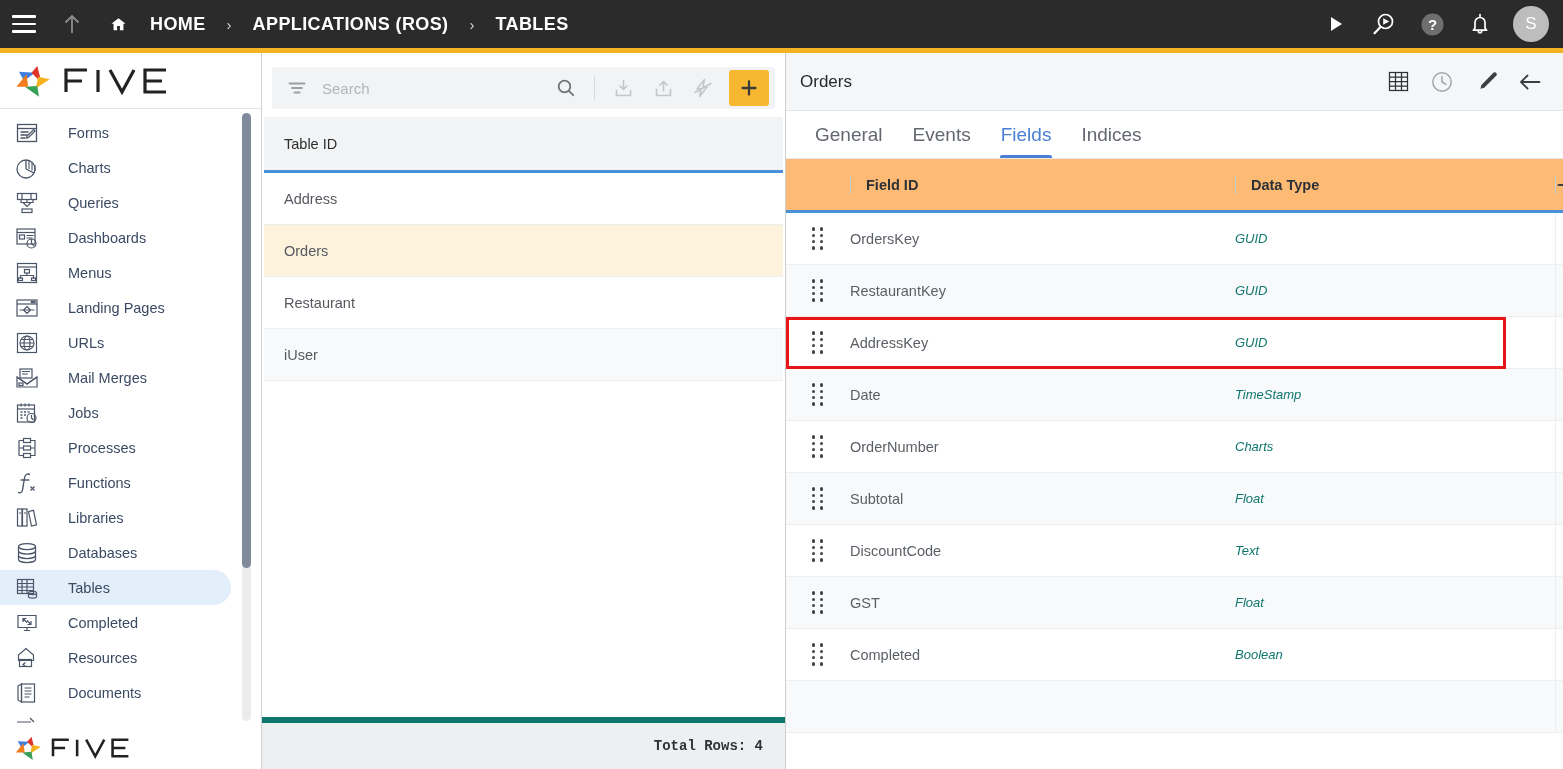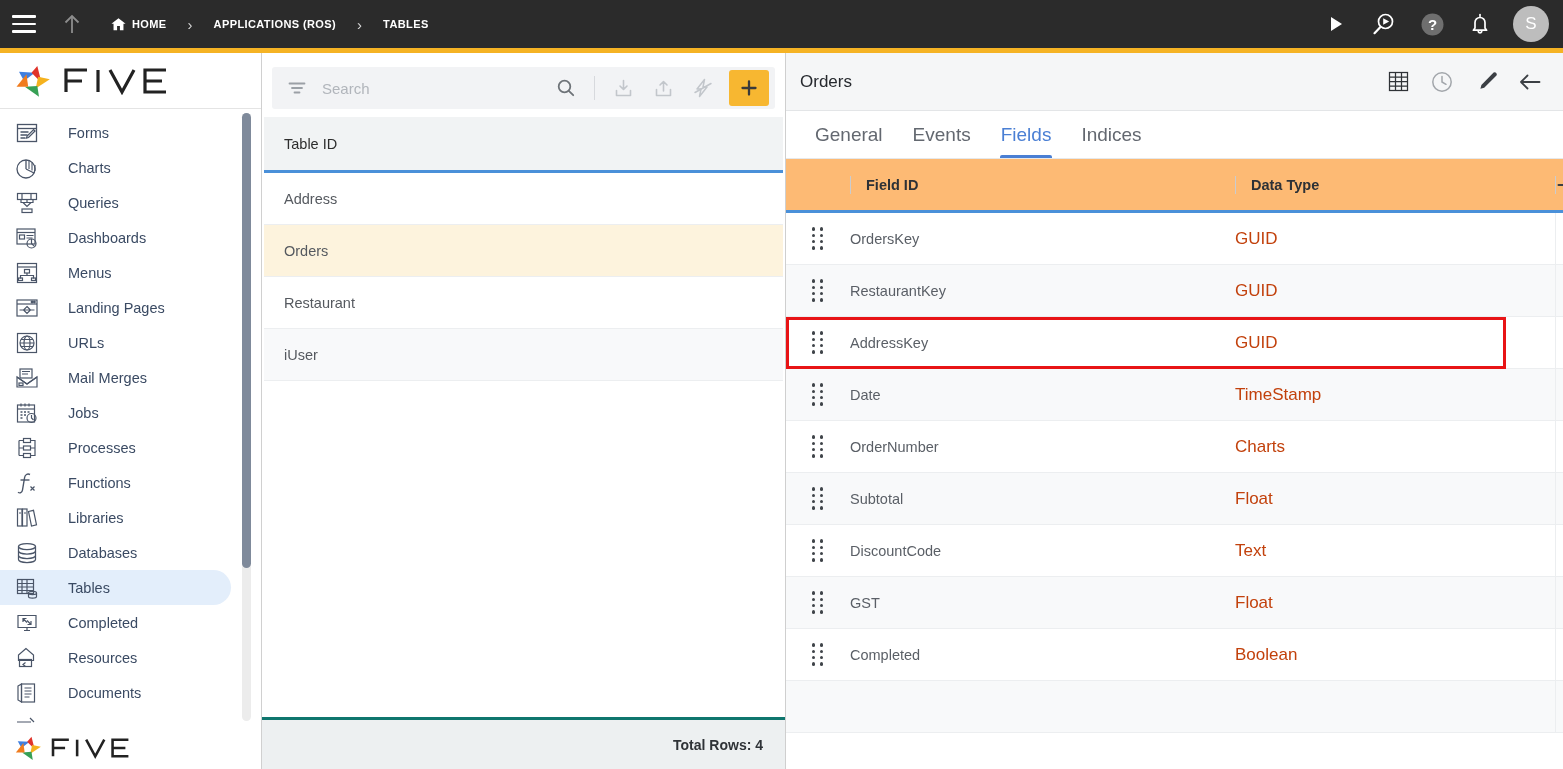--- a/index.html
+++ b/index.html
@@ -19,22 +19,22 @@
   }
   .topbar-accent { height: 5px; background: #f5b324; flex: 0 0 5px; }
   .tb-btn {
     width: 48px; height: 48px; display: flex; align-items: center; justify-content: center;
     cursor: pointer; color: #ffffff;
   }
   .hamburger { display: flex; flex-direction: column; gap: 5px; width: 24px; }
   .hamburger i { display: block; height: 2.5px; background: #ffffff; border-radius: 1px; }
   .breadcrumb { display: flex; align-items: center; height: 48px; margin-left: 10px; }
   .crumb {
-    display: flex; align-items: center; gap: 5px;
-    color: #ffffff; font-size: 11px; font-weight: 700; letter-spacing: .4px;
+    display: flex; align-items: center; gap: 23px;
+    color: #ffffff; font-size: 18px; font-weight: 700; letter-spacing: .4px;
     padding: 0 4px; cursor: pointer; white-space: nowrap;
   }
   .crumb-sep { color: #d8d8d8; font-size: 15px; padding: 0 17px; font-weight: 400; }
   .tb-right { margin-left: auto; display: flex; align-items: center; gap: 2px; padding-right: 14px; }
   .tb-icon {
     width: 46px; height: 48px; display: flex; align-items: center; justify-content: center;
     cursor: pointer;
   }
   .avatar {
     width: 36px; height: 36px; border-radius: 50%; background: #bdbdbd;
@@ -113,22 +113,22 @@
   .list-head-label { font-size: 14.5px; font-weight: 400; color: #2d2d2d; }
   .list-rows { flex: 1; overflow: hidden; margin: 0 2px; min-height: 0; }
   .list-row {
     height: 52px; display: flex; align-items: center; padding-left: 20px;
     border-bottom: 1px solid #eceef0; cursor: pointer; font-size: 14.5px; color: #55595f;
     background: #ffffff;
   }
   .list-row.alt { background: #f8f9fa; }
   .list-row.sel { background: #fdf3dd; }
   .list-footer {
-    height: 52px; flex: 0 0 52px; background: #edf0f1; border-top: 3px solid #0f766e;
-    display: flex; align-items: center; justify-content: flex-end; padding-right: 22px;
+    height: 52px; flex: 0 0 52px; background: #edf0f1; border-top: 6px solid #0f766e;
+    display: flex; align-items: center; justify-content: flex-end; padding-right: 22px; font-family: Liberation Mono, monospace;
   }
   .total-rows { font-size: 14px; font-weight: 700; color: #2f3337; }
 
   
   .detail { flex: 1; display: flex; flex-direction: column; background: #ffffff; min-width: 0; min-height: 0; }
   .detail-head {
     height: 58px; flex: 0 0 58px; background: #f5f6f7; border-bottom: 1px solid #e3e5e7;
     display: flex; align-items: center; padding: 0 18px 0 14px;
   }
   .detail-title { font-size: 17px; color: #26292e; }
@@ -166,21 +166,21 @@
     border-bottom: 1px solid #eceef0; background: #ffffff; position: relative;
   }
   .grid-row.alt { background: #f8f9fa; }
   .drag-cell {
     width: 64px; flex: 0 0 64px; display: flex; align-items: center; justify-content: center;
     cursor: grab;
   }
   .dots { display: grid; grid-template-columns: 5px 5px; grid-gap: 3px; }
   .dots i { width: 3.4px; height: 3.4px; background: #3f4449; border-radius: 50%; display: block; }
   .cell-field { width: 385px; flex: 0 0 385px; font-size: 14.5px; color: #5a5f66; }
-  .cell-type { width: 320px; flex: 0 0 320px; font-size: 17px; color: #c2410c; }
+  .cell-type { width: 320px; flex: 0 0 320px; font-size: 13px; color: #0f766e; font-style: italic; }
   .cell-last { flex: 1; height: 100%; border-left: 1px solid #eceef0; }
   .hl-box {
     position: absolute; left: 0px; top: 0px; width: 720px; height: 52px;
     border: 3px solid #e81416; pointer-events: none; z-index: 4; background: transparent;
   }
 </style>
 </head>
 <body>
 
 <div class="app">

